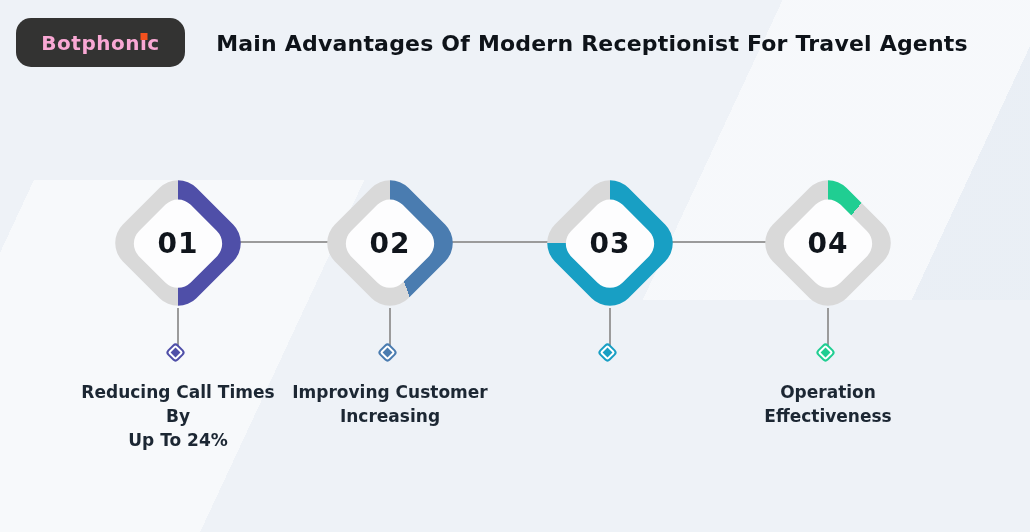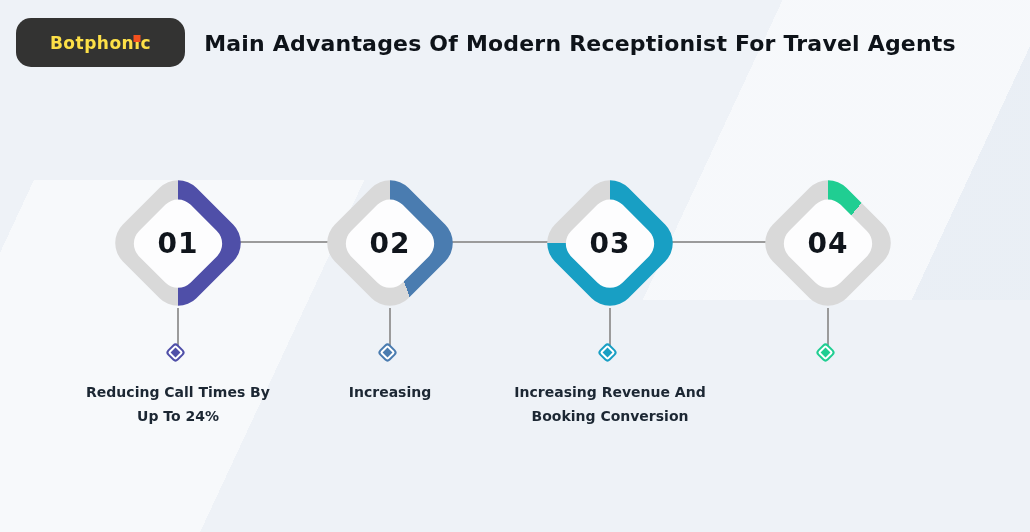--- a/index.html
+++ b/index.html
@@ -22,31 +22,31 @@
     background: linear-gradient(115deg, rgba(255,255,255,0) 35%, rgba(255,255,255,0.5) 35%, rgba(255,255,255,0.5) 62%, rgba(214,224,238,0.18) 62%);
   }
 
   
   .logo {
     position: absolute; left: 16px; top: 18px;
     width: 169px; height: 49px;
     background: var(--logo-bg, #333332);
     border-radius: 15px;
     display: flex; align-items: center; justify-content: center;
-    color: #fde047; font-size: 17px; font-weight: 700; letter-spacing: 0.5px;
+    color: #f9a8d4; font-size: 20px; font-weight: 700; letter-spacing: 0.5px;
     z-index: 3;
   }
   .logo-i { position: relative; }
   .logo-i::after {
     content: ""; position: absolute; top: 2px; left: 50%;
     transform: translateX(-50%);
     width: 7px; height: 7px; background: var(--logo-dot, #f4511e);
   }
   .title {
-    position: absolute; top: 31px; left: 580px;
+    position: absolute; top: 31px; left: 592px;
     transform: translateX(-50%);
     white-space: nowrap;
     font-size: 22px; font-weight: 700; letter-spacing: 0.2px;
     color: var(--title-color, #0e1319);
     z-index: 3;
   }
 
   
   .spine {
     position: absolute; top: 241px; left: 178px; width: 650px; height: 2px;
@@ -83,21 +83,21 @@
     width: 11px; height: 11px;
     background: var(--accent);
     border: 2px solid #ffffff;
     border-radius: 2px;
     box-shadow: 0 0 0 2px var(--accent);
     transform: rotate(45deg);
   }
   .step-label {
     position: absolute; top: 212px; left: 0; width: 220px;
     text-align: center;
-    font-size: 14px; font-weight: 600; line-height: 24px;
+    font-size: 17px; font-weight: 600; line-height: 24px;
     color: var(--label-color, #1c2733);
   }
   .s1 { left: 68px; }
   .s2 { left: 280px; }
   .s3 { left: 500px; }
   .s4 { left: 718px; }
 </style>
 </head>
 <body>
 
@@ -134,45 +134,43 @@
   <div class="stub"></div>
   <div class="diamond-box">
     <div class="ring">
       <div class="ring-inner">
         <span class="step-num">02</span>
       </div>
     </div>
   </div>
   <div class="mini"></div>
   <div class="step-label">
+    <div>Improving Customer</div>
     <div>Increasing</div>
   </div>
 </div>
 
 <div class="step s3" style="--accent: #189fc4; --fill: 270deg;">
   <div class="stub"></div>
   <div class="diamond-box">
     <div class="ring">
       <div class="ring-inner">
         <span class="step-num">03</span>
       </div>
     </div>
   </div>
   <div class="mini"></div>
-  <div class="step-label">
-    <div>Increasing Revenue And</div>
-    <div>Booking Conversion</div>
-  </div>
 </div>
 
 <div class="step s4" style="--accent: #20ce92; --fill: 40deg;">
   <div class="stub"></div>
   <div class="diamond-box">
     <div class="ring">
       <div class="ring-inner">
         <span class="step-num">04</span>
       </div>
     </div>
   </div>
   <div class="mini"></div>
   <div class="step-label">
+    <div>Operation Effectiveness</div>
   </div>
 </div>
 
 </body></html>

